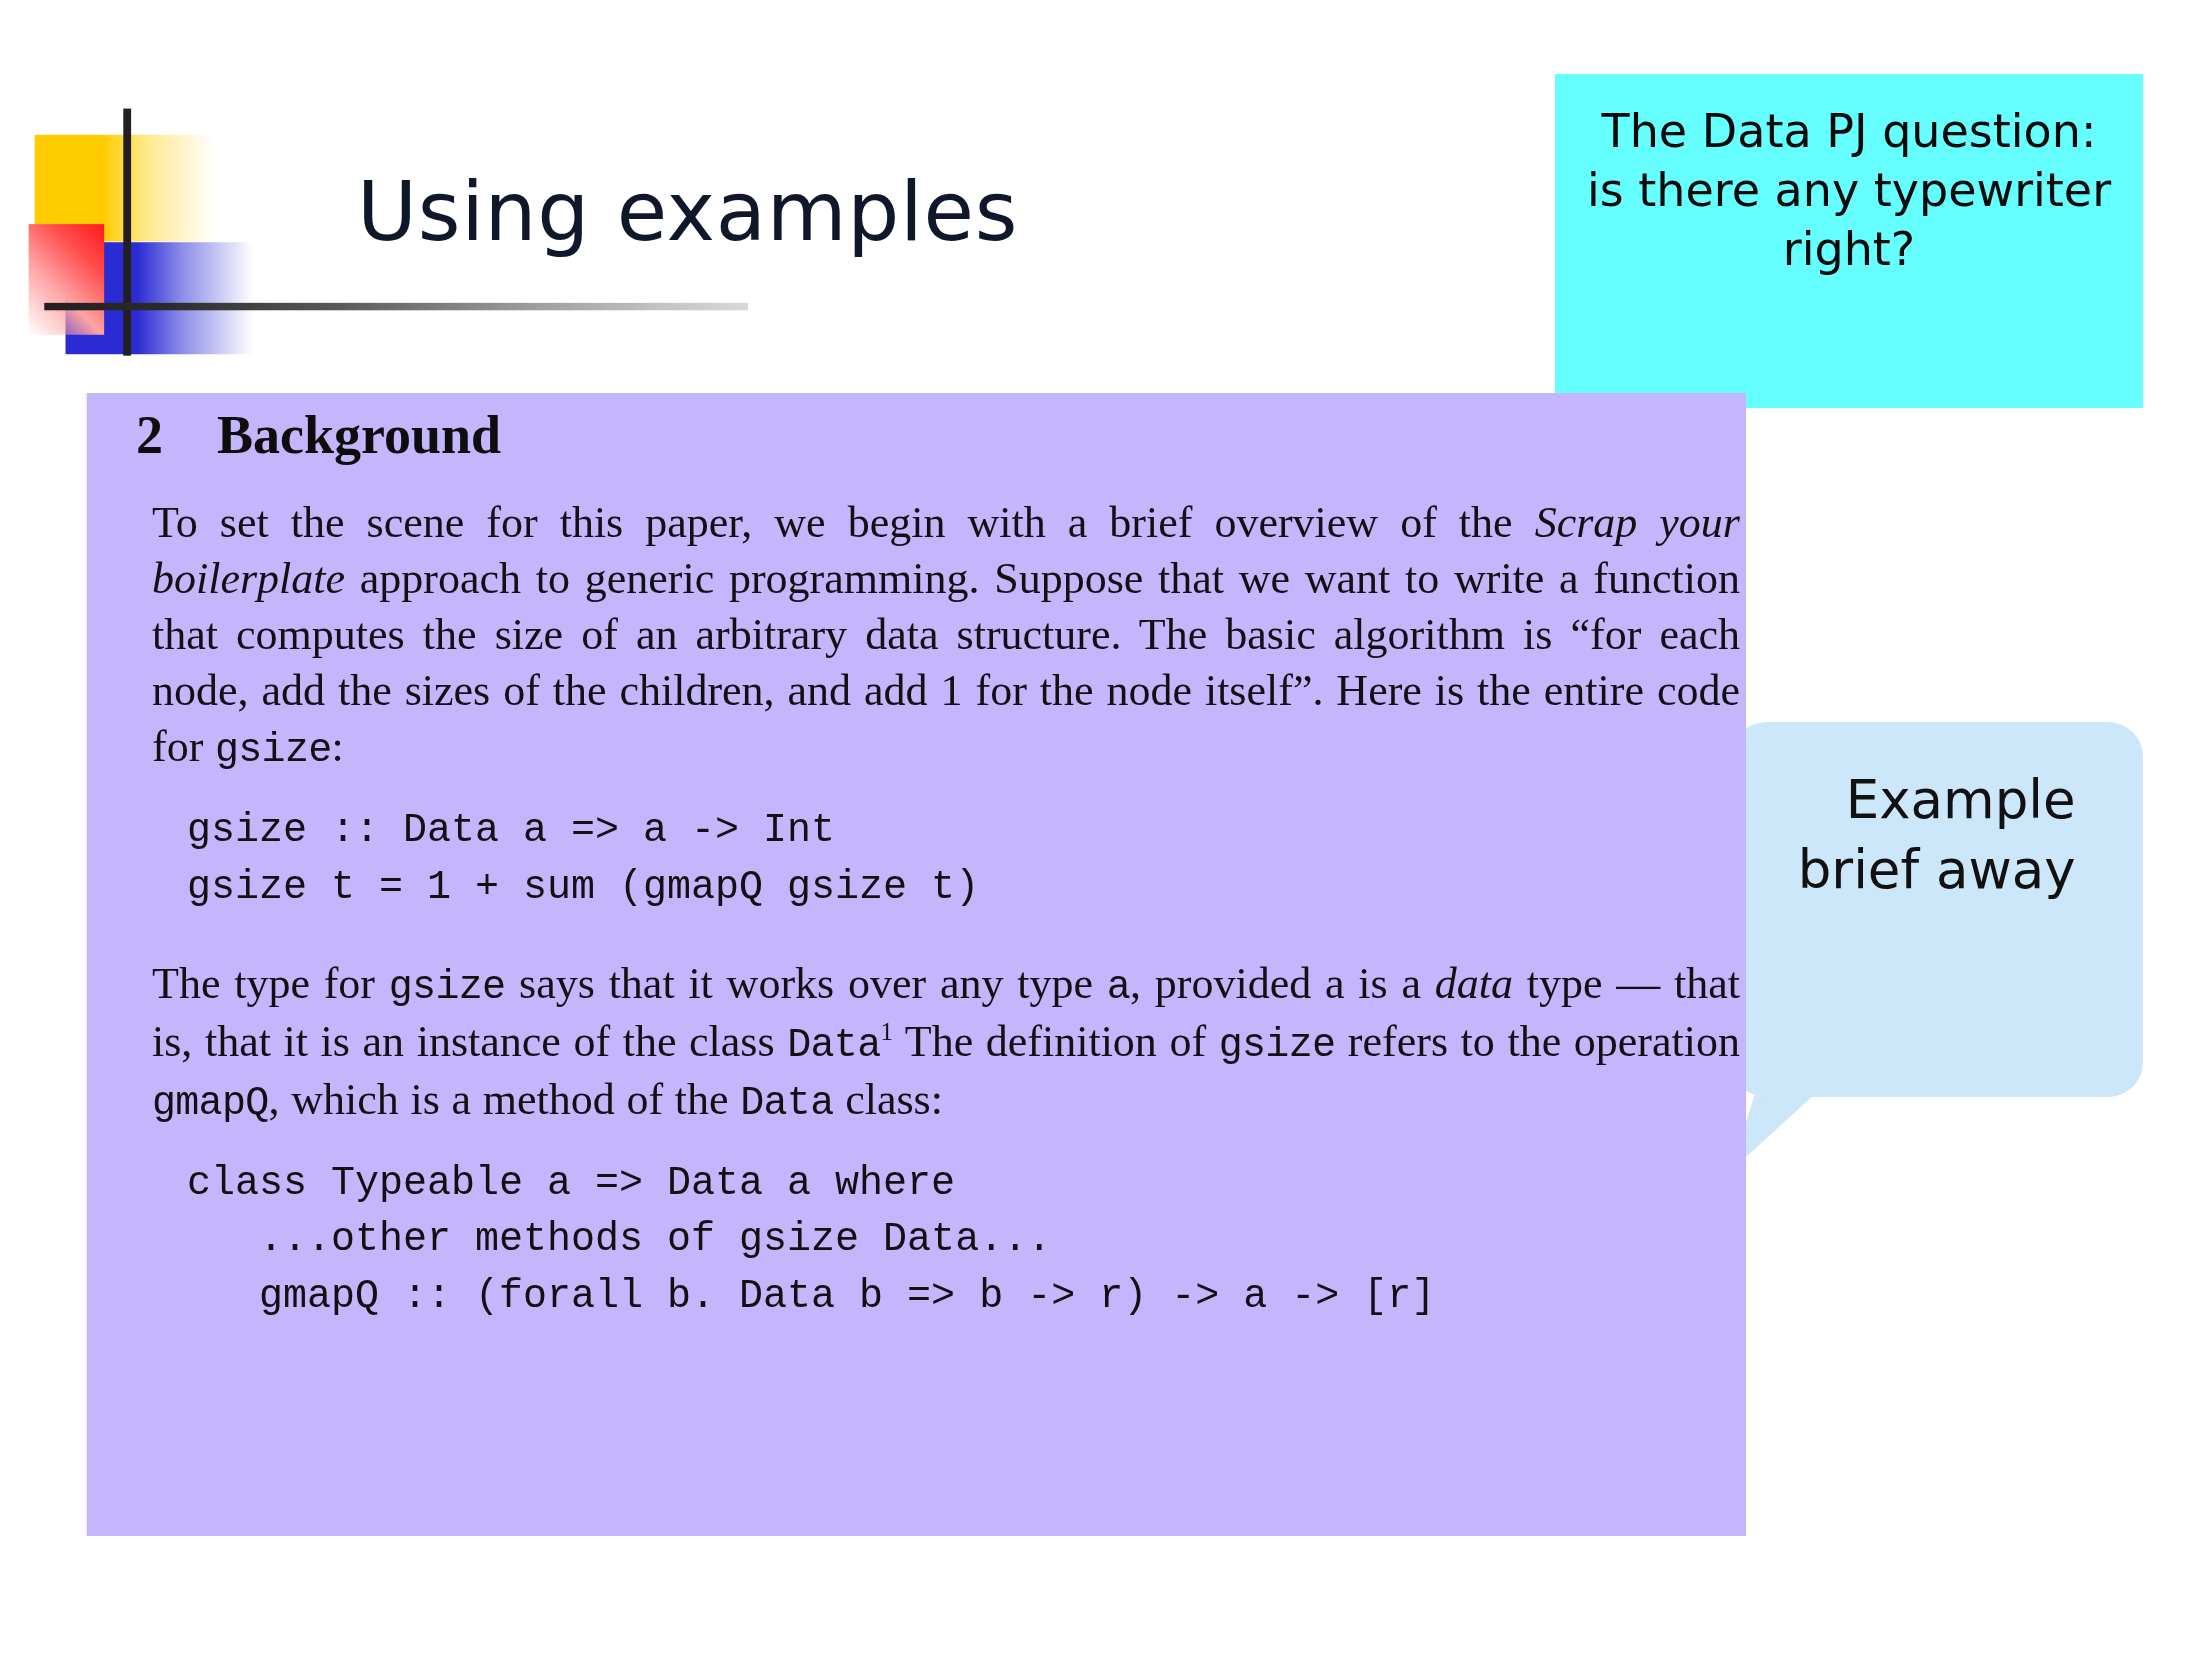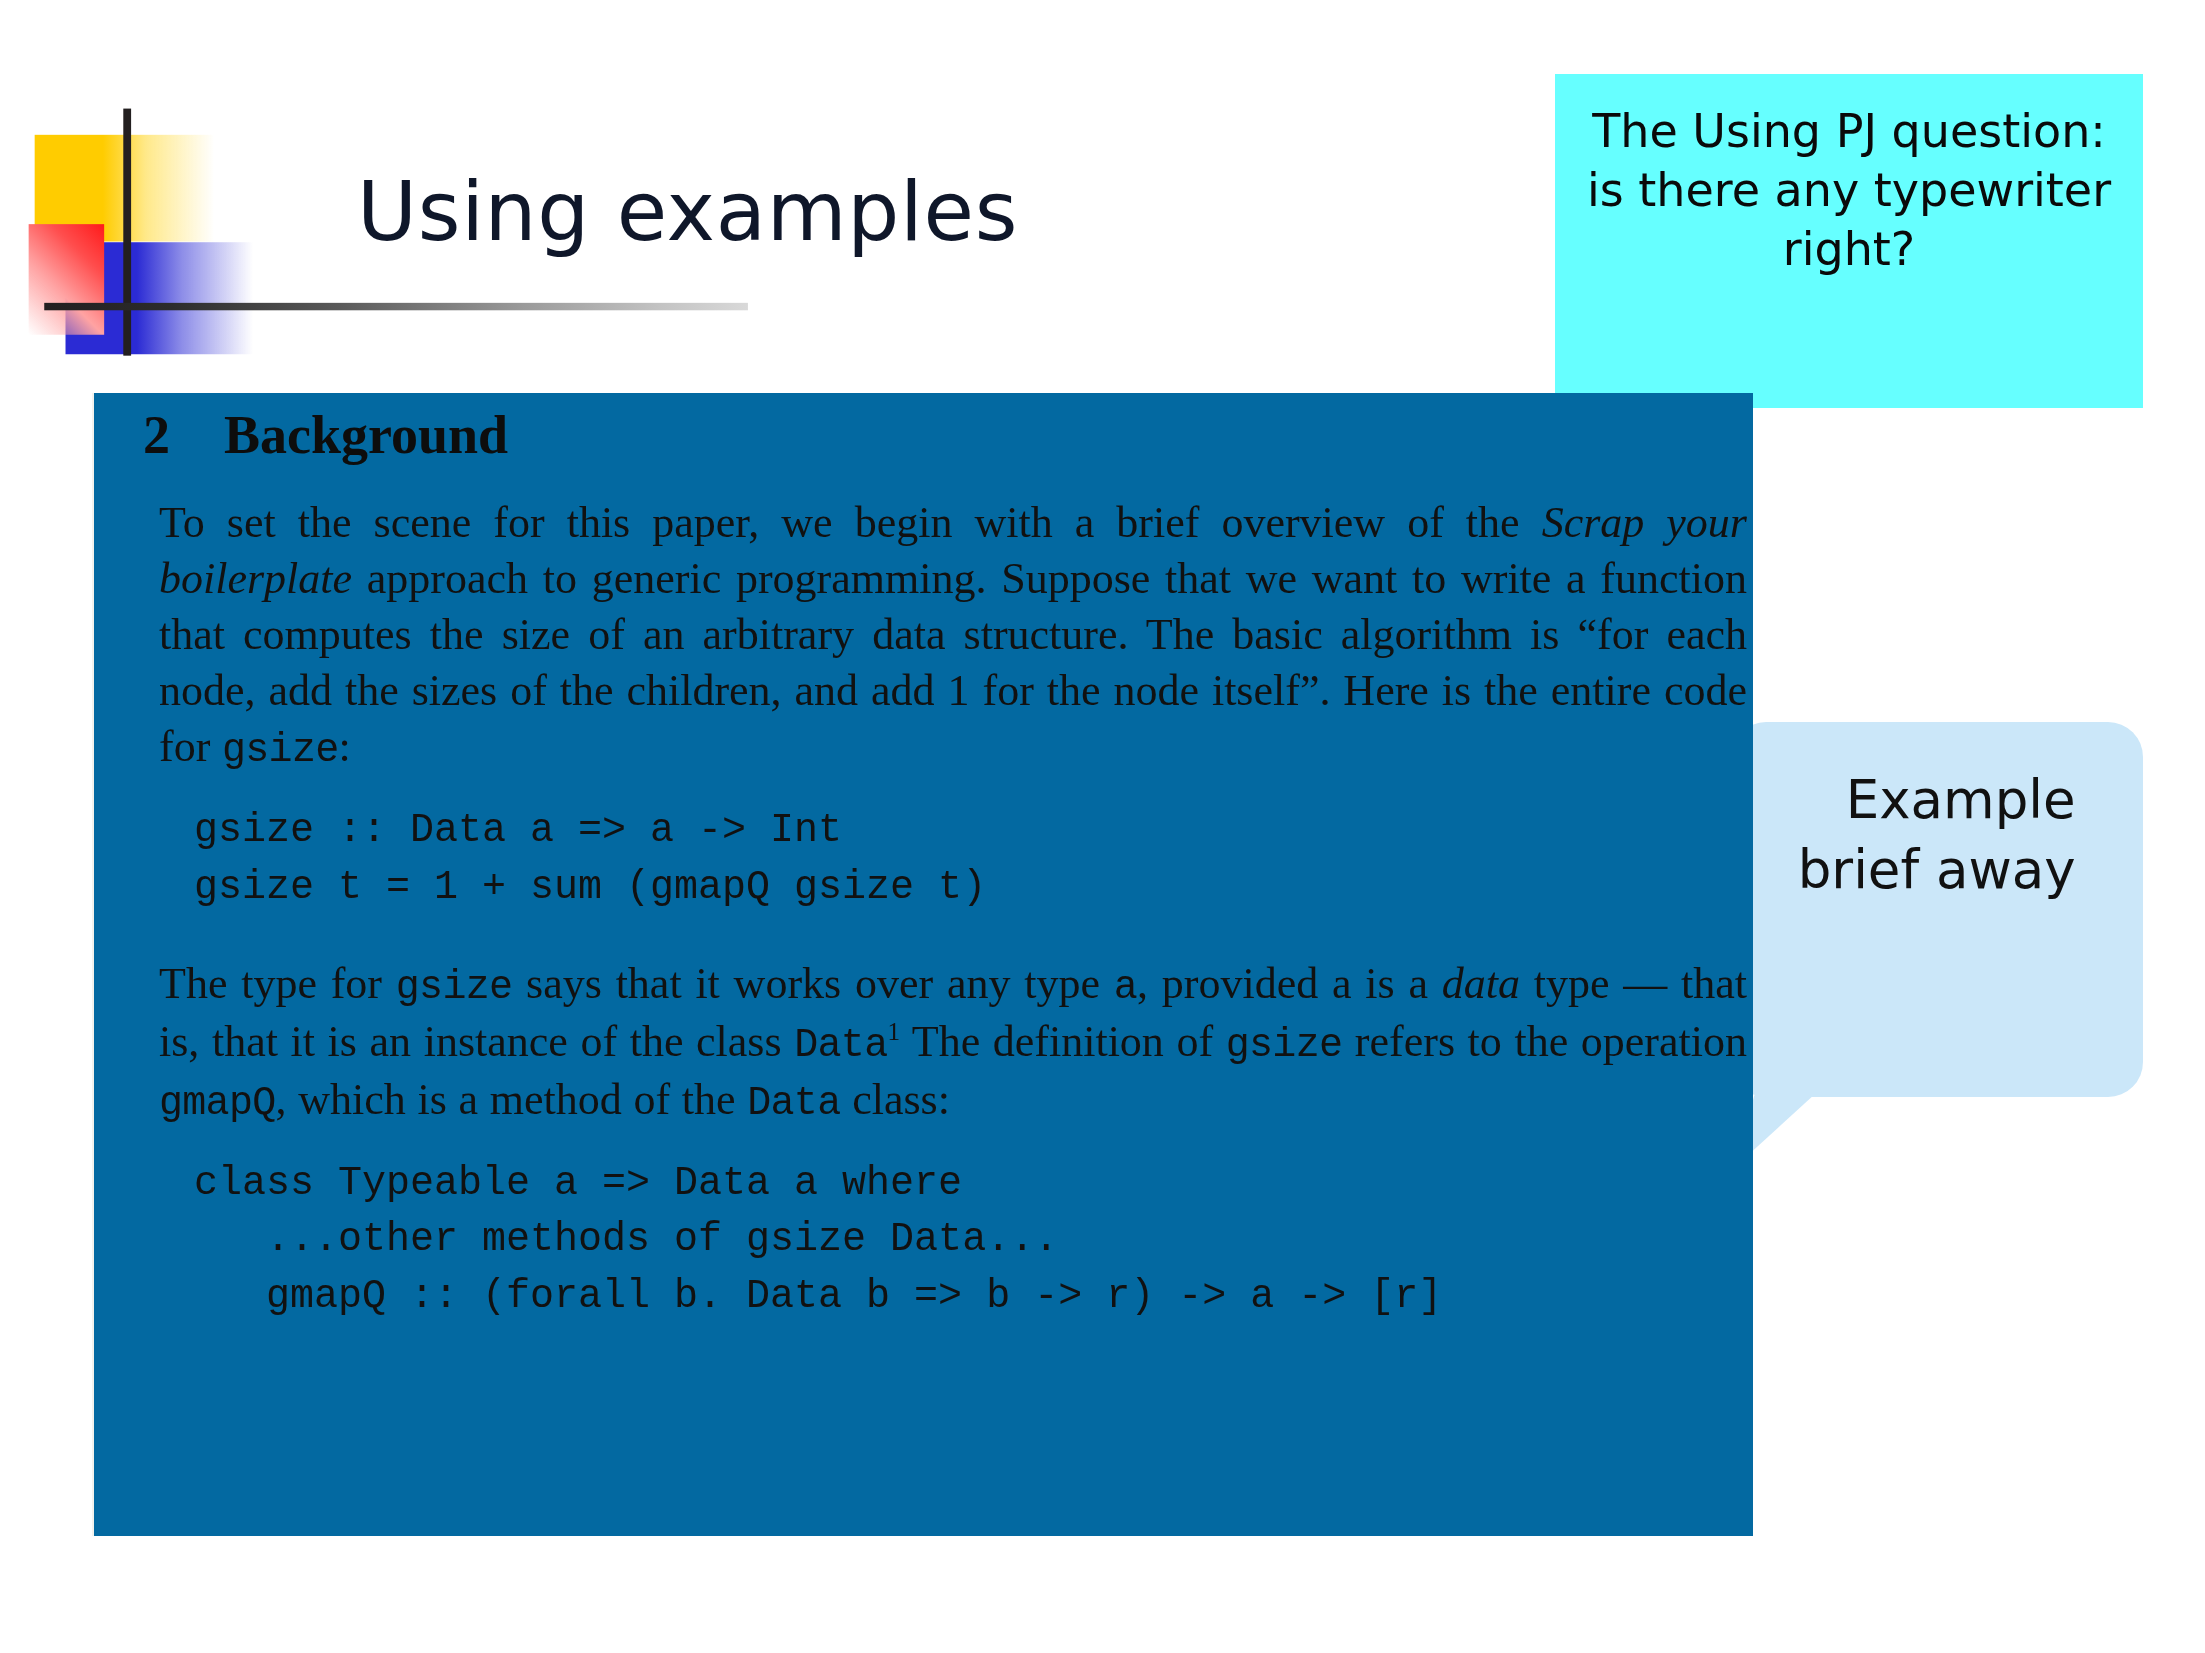--- a/index.html
+++ b/index.html
@@ -69,22 +69,22 @@
   }
   .bubble-text{
     color:#111;font-family:"DejaVu Sans",sans-serif;
     font-size:53px;line-height:1.32;text-align:right;
   }
   .bubble-text .ln{display:block;}
   .bubble-tail{position:absolute;left:0;top:323px;width:221px;height:132px;}
 
   
   .paper{
-    position:absolute;left:92px;top:393px;width:1661px;height:1143px;
-    background:#0369a1;
+    position:absolute;left:85px;top:393px;width:1661px;height:1143px;
+    background:#c4b5fd;
     overflow:hidden;
   }
   .paper::before{
     content:"";position:absolute;left:0;top:0;width:2.2px;height:100%;
     background:#f3f3ee;
   }
   .paper-inner{position:absolute;left:0;top:0;right:0;bottom:0;
     padding:0 0 0 51px;box-sizing:border-box;}
 
   .sec-head{
@@ -125,21 +125,21 @@
       <div class="sq blue"></div>
       <div class="sq red"></div>
       <div class="sq vbar"></div>
       <div class="sq hbar"></div>
     </div>
   </div>
 
   <div class="slide-title">Using examples</div>
 
   <div class="cyan-note">
-    <span class="ln">The Using PJ question:</span>
+    <span class="ln">The Data PJ question:</span>
     <span class="ln">is there any typewriter</span>
     <span class="ln">right?</span>
   </div>
 
   <div class="bubble-wrap">
     <svg class="bubble-tail" viewBox="0 0 300 180">
       <polygon points="60,0 200,0 5,178" fill="#CBE7F9"></polygon>
     </svg>
     <div class="bubble-body">
       <div class="bubble-text">

